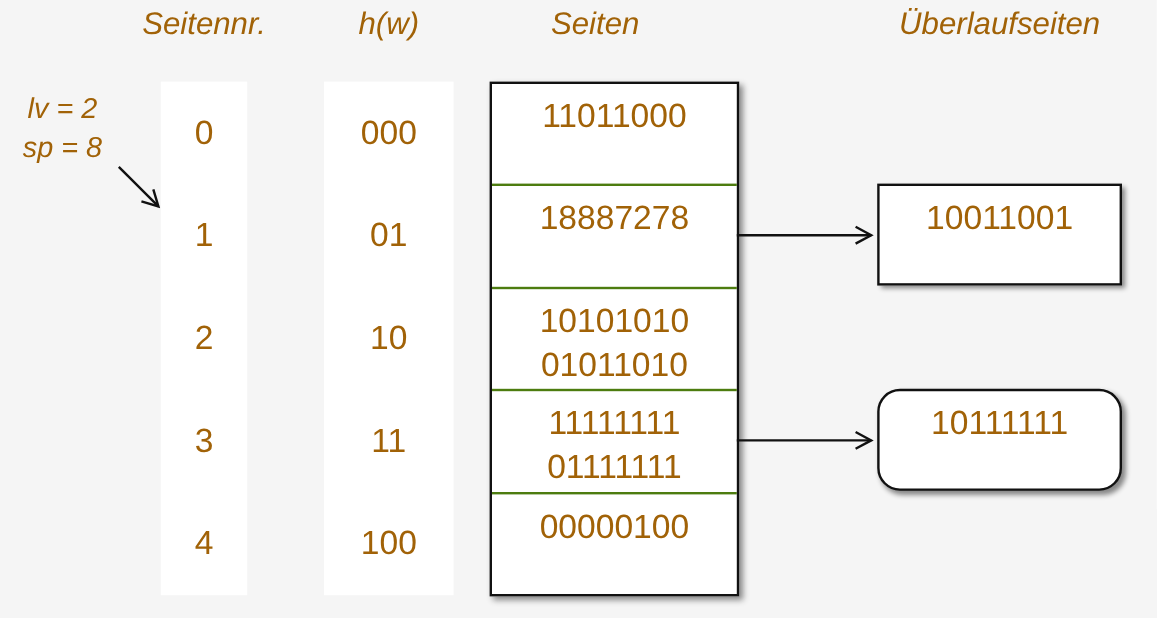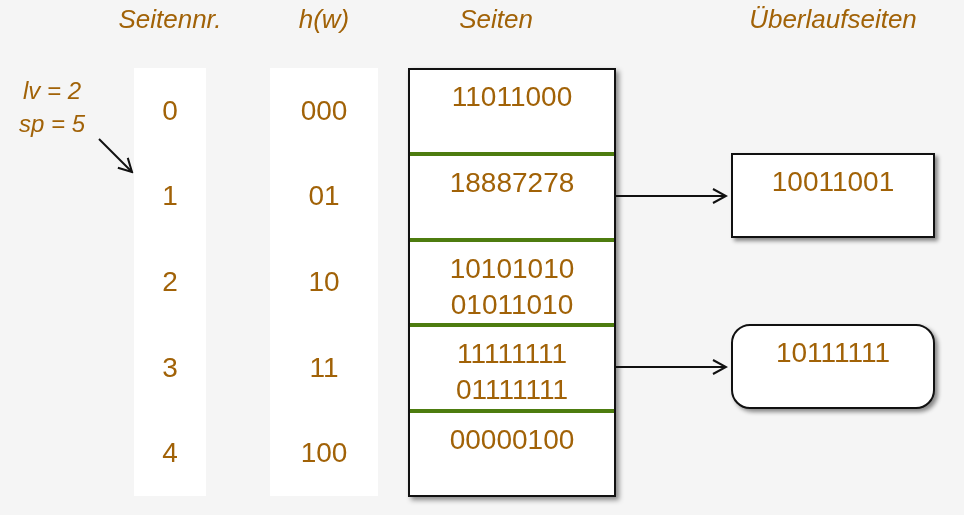--- a/index.html
+++ b/index.html
@@ -67,21 +67,21 @@
     height: 425px;
     background: #ffffff;
     border: 2px solid #111111;
     box-shadow: 3px 3px 5px rgba(0,0,0,0.45);
     display: flex;
     flex-direction: column;
     box-sizing: content-box;
   }
   .main-box .cell {
     flex: 1 1 0;
-    border-bottom: 4px solid #4d7c0f;
+    border-bottom: 2px solid #4d7c0f;
     display: flex;
     flex-direction: column;
     align-items: center;
     padding-top: 9px;
     box-sizing: border-box;
   }
   .main-box .cell:last-child { border-bottom: none; }
   .val {
     font-size: 28px;
     line-height: 36px;
@@ -118,21 +118,21 @@
 
 <div class="canvas">
 
   <div class="hdr hdr-pagenr">Seitennr.</div>
   <div class="hdr hdr-hash">h(w)</div>
   <div class="hdr hdr-ovf">Überlaufseiten</div>
   <div class="hdr hdr-pages">Seiten</div>
 
   <div class="annotation">
     <div>lv = 2</div>
-    <div>sp = 5</div>
+    <div>sp = 8</div>
   </div>
 
   <div class="strip strip-pagenr">
     <div class="num">0</div>
     <div class="num">1</div>
     <div class="num">2</div>
     <div class="num">3</div>
     <div class="num">4</div>
   </div>
 

